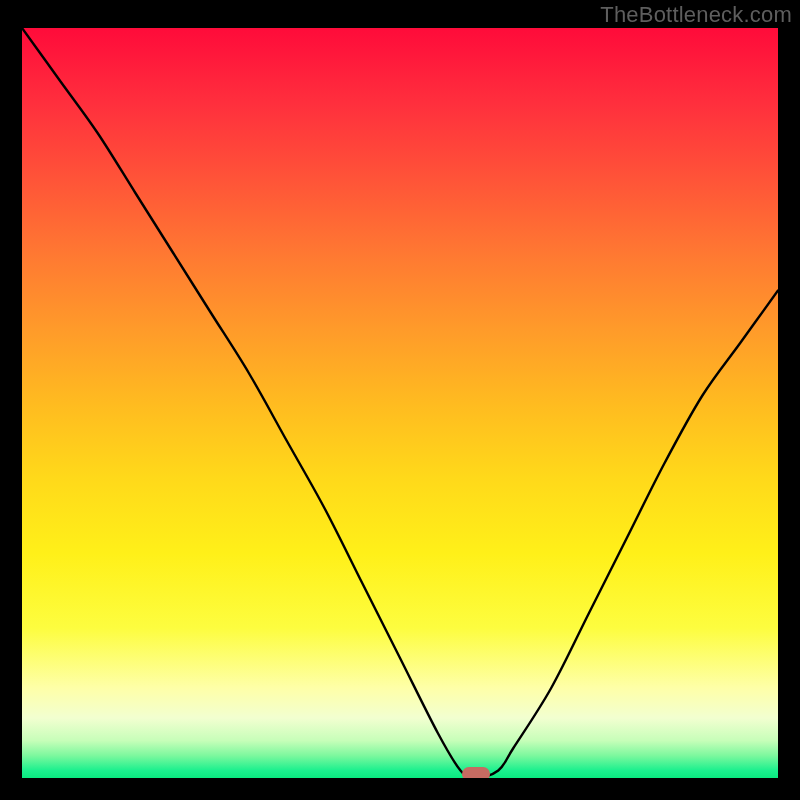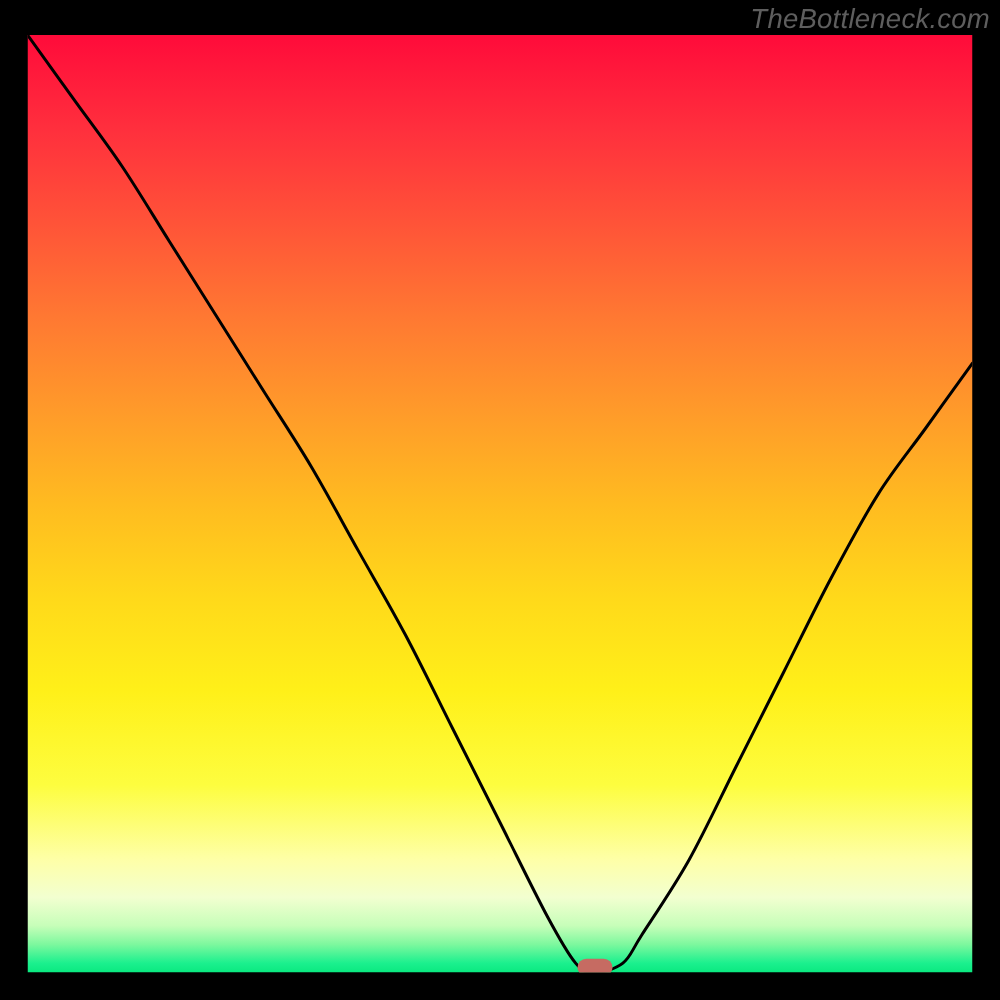--- a/index.html
+++ b/index.html
@@ -9,21 +9,20 @@
     height: 800px;
     background: #000;
     overflow: hidden;
     font-family: Arial, Helvetica, sans-serif;
   }
   .frame {
     position: relative;
     width: 800px;
     height: 800px;
     background: #000;
-    font-style: italic;
   }
   .watermark {
     position: absolute;
     top: 2px;
     right: 8px;
     color: #5e5e5e;
     font-size: 22px;
     font-weight: 500;
     letter-spacing: 0.2px;
     z-index: 5;

